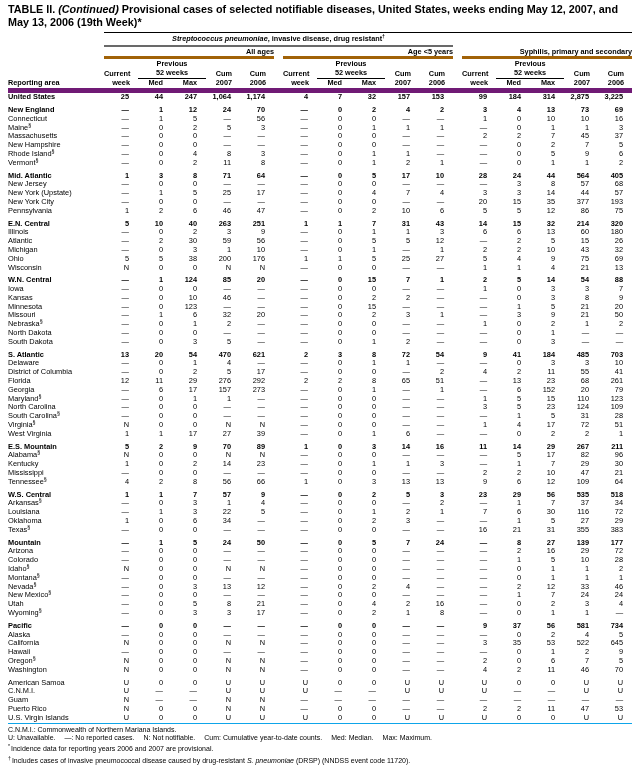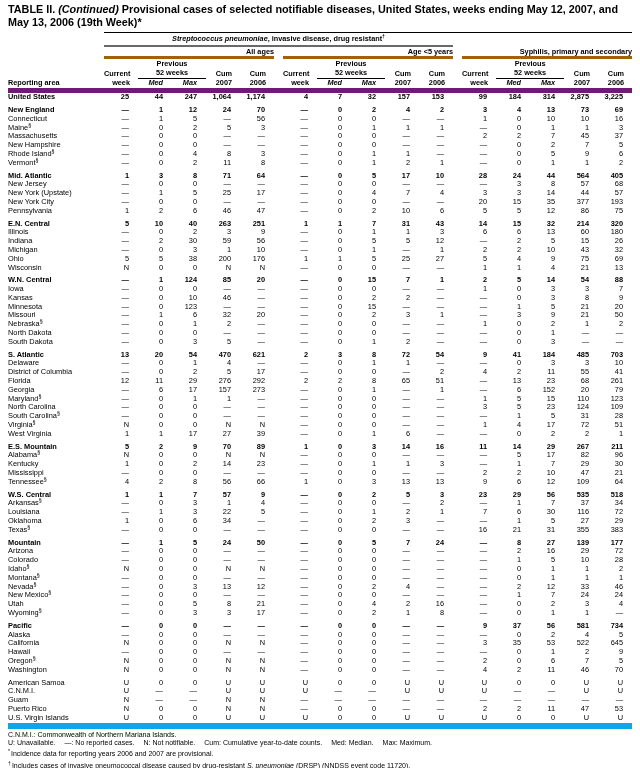--- a/index.html
+++ b/index.html
@@ -16,30 +16,30 @@
   col.spccol { width: 9px; }
 
   th { font-weight: bold; font-size: 7.3px; line-height: 8.6px; vertical-align: bottom; padding: 0; }
   th.lbl { text-align: left; padding-bottom: 1px; }
   th.strep { border-top: 1px solid #000; border-bottom: 2px solid #696969; text-align: center; padding: 2px 0 1px 0; }
   th.topfill { border-top: 1px solid #000; }
   th.sub { border-bottom: 3px solid #a16207; text-align: right; padding: 1px 0 0 0; }
   th.cw, th.cum { text-align: right; padding-right: 8px; padding-bottom: 1px; }
   th.prev { text-align: center; border-bottom: 1px solid #000; padding-top: 1px; }
   th.prev span { display: block; }
-  th.mm { text-align: right; padding-right: 9px; padding-bottom: 1px; font-style: italic; }
+  th.mm { text-align: right; padding-right: 9px; padding-bottom: 1px; }
   th.bb { border-bottom: 5px solid #701a75; }
 
   td { font-size: 7.4px; line-height: 8.8px; padding: 0; vertical-align: bottom; }
   td.lbl { text-align: left; white-space: nowrap; }
   td.num { text-align: right; padding-right: 9px; white-space: nowrap; }
   td.sp {}
   tr.bold td { font-weight: bold; }
   tr.gap td { padding-top: 4px; }
-  tbody tr:last-child td { border-bottom: 6px solid #0ea5e9; }
+  tbody tr:last-child td { border-bottom: 1px solid #0ea5e9; }
   sup { font-size: 5.3px; vertical-align: super; line-height: 0; }
 
   .footnotes { margin-top: 2px; }
   .fn { font-size: 7px; line-height: 8.4px; }
   .fn .marker { vertical-align: super; font-size: 5.2px; margin-right: 1px; }
   .fn-seg { margin-right: 9px; }
 </style>
 </head>
 <body>
 
@@ -408,21 +408,21 @@
           <td class="num">1</td>
           <td class="num">3</td>
           <td class="sp"></td>
           <td class="num">6</td>
           <td class="num">6</td>
           <td class="num">13</td>
           <td class="num">60</td>
           <td class="num">180</td>
         </tr>
         <tr>
-          <td class="lbl">Indiana</td>
+          <td class="lbl">Atlantic</td>
           <td class="num">—</td>
           <td class="num">2</td>
           <td class="num">30</td>
           <td class="num">59</td>
           <td class="num">56</td>
           <td class="sp"></td>
           <td class="num">—</td>
           <td class="num">0</td>
           <td class="num">5</td>
           <td class="num">5</td>

